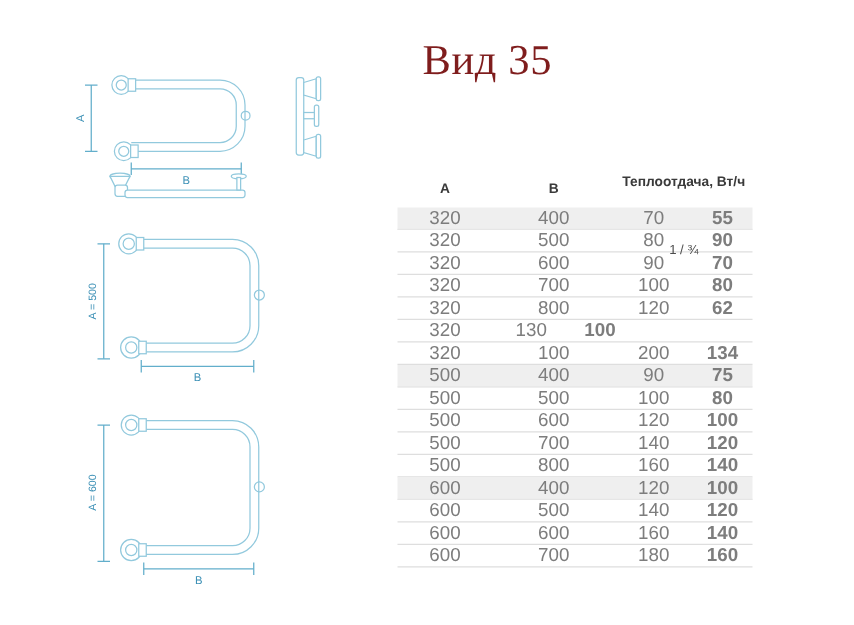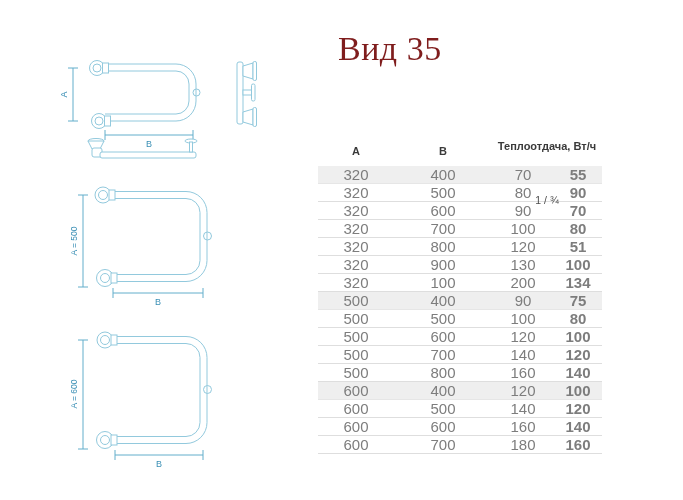--- a/index.html
+++ b/index.html
@@ -162,25 +162,24 @@
         <div class="trow">
           <div class="cell c0">320</div>
           <div class="cell c1">700</div>
           <div class="cell c2">100</div>
           <div class="cell c3">80</div>
         </div>
         <div class="trow">
           <div class="cell c0">320</div>
           <div class="cell c1">800</div>
           <div class="cell c2">120</div>
-          <div class="cell c3">51</div>
-        </div>
-        <div class="trow">
-          <div class="cell c0">320</div>
-          <div class="cell c1">900</div>
+          <div class="cell c3">62</div>
+        </div>
+        <div class="trow">
+          <div class="cell c0">320</div>
           <div class="cell c2">130</div>
           <div class="cell c3">100</div>
         </div>
         <div class="trow">
           <div class="cell c0">320</div>
           <div class="cell c1">100</div>
           <div class="cell c2">200</div>
           <div class="cell c3">134</div>
         </div>
         <div class="trow shaded">

